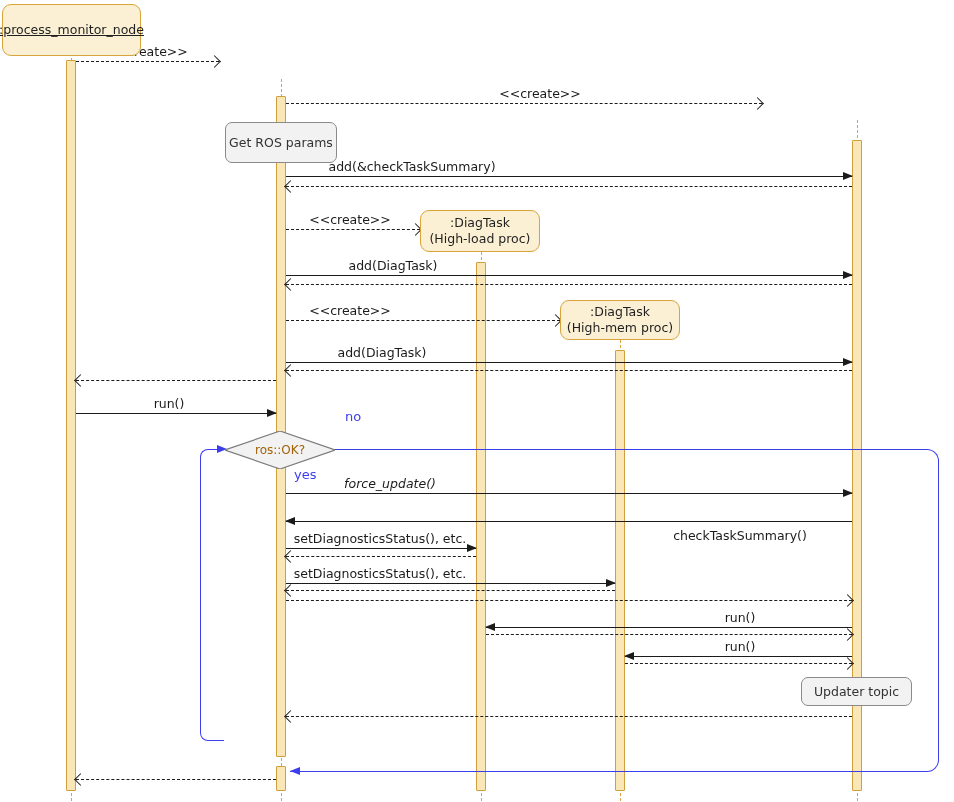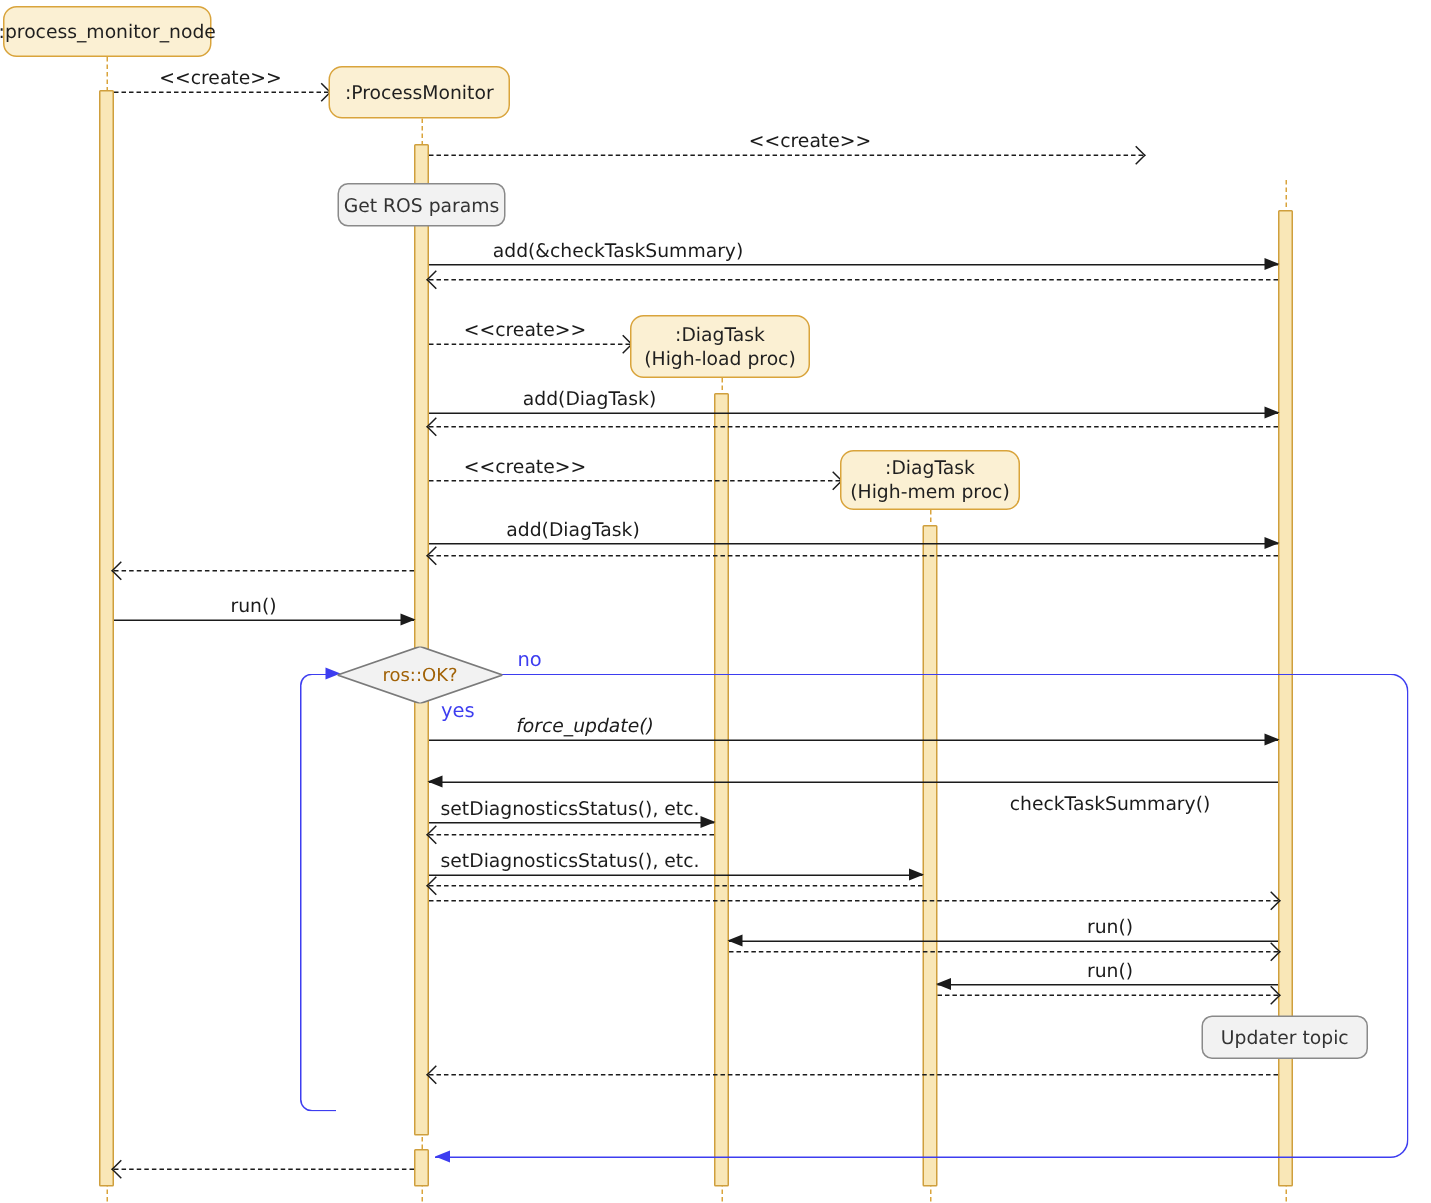--- a/index.html
+++ b/index.html
@@ -161,26 +161,25 @@
   <div class="mlabel" style="left:740px;top:528px;">checkTaskSummary()</div>
   <div class="mlabel" style="left:380px;top:531px;">setDiagnosticsStatus(), etc.</div>
   <div class="mlabel" style="left:380px;top:566px;">setDiagnosticsStatus(), etc.</div>
   <div class="mlabel" style="left:740px;top:610px;">run()</div>
   <div class="mlabel" style="left:740px;top:639px;">run()</div>
 
   <svg class="diamond-svg" width="110" height="38" viewBox="0 0 110 38">
     <polygon points="0,19 55,0 110,19 55,38" fill="#f2f2f2" stroke="#7a7a7a" stroke-width="1.2"></polygon>
   </svg>
   <div class="diamond-text">ros::OK?</div>
-  <div class="blue-label" style="left:345px;top:433px;">no</div>
+  <div class="blue-label" style="left:345px;top:409px;">no</div>
   <div class="blue-label" style="left:294px;top:467px;">yes</div>
 
-  <div class="actor-box" style="left:2px;top:4px;width:139px;height:34px;">:process_monitor_node</div>
-  <div class="actor-box" style="left:219px;top:44px;width:121px;height:35px;">:ProcessMonitor</div>
+  <div class="actor-box" style="left:2px;top:4px;width:139px;height:52px;text-decoration:underline;">:process_monitor_node</div>
   <div class="actor-box" style="left:420px;top:210px;width:120px;height:42px;">:DiagTask
 (High-load proc)</div>
   <div class="actor-box" style="left:560px;top:300px;width:120px;height:40px;">:DiagTask
 (High-mem proc)</div>
 
-  <div class="note" style="left:225px;top:122px;width:112px;height:29px;">Get ROS params</div>
+  <div class="note" style="left:225px;top:122px;width:112px;height:41px;">Get ROS params</div>
   <div class="note" style="left:801px;top:677px;width:111px;height:29px;">Updater topic</div>
 
 </div>
 
 </body></html>

